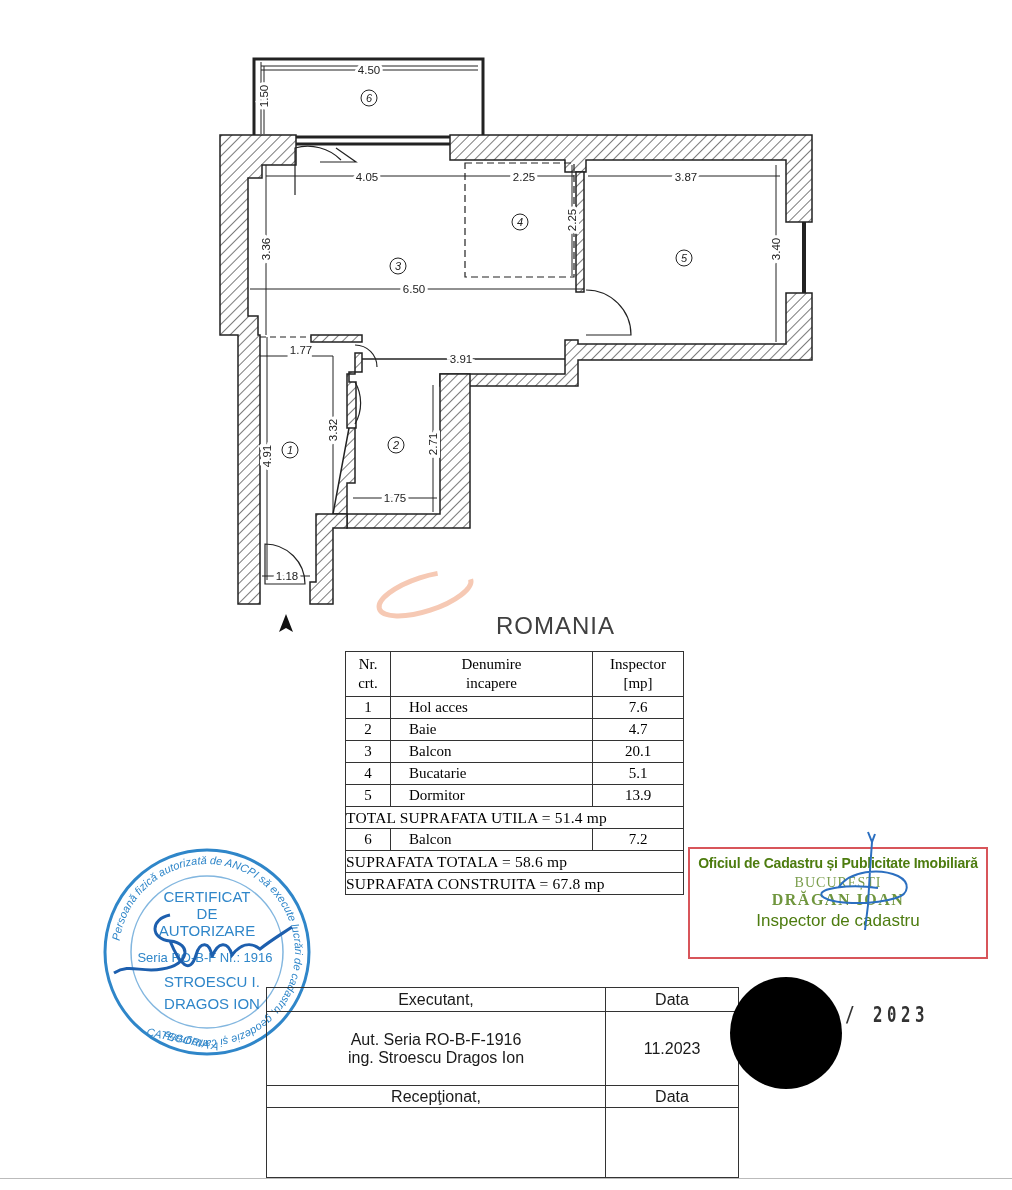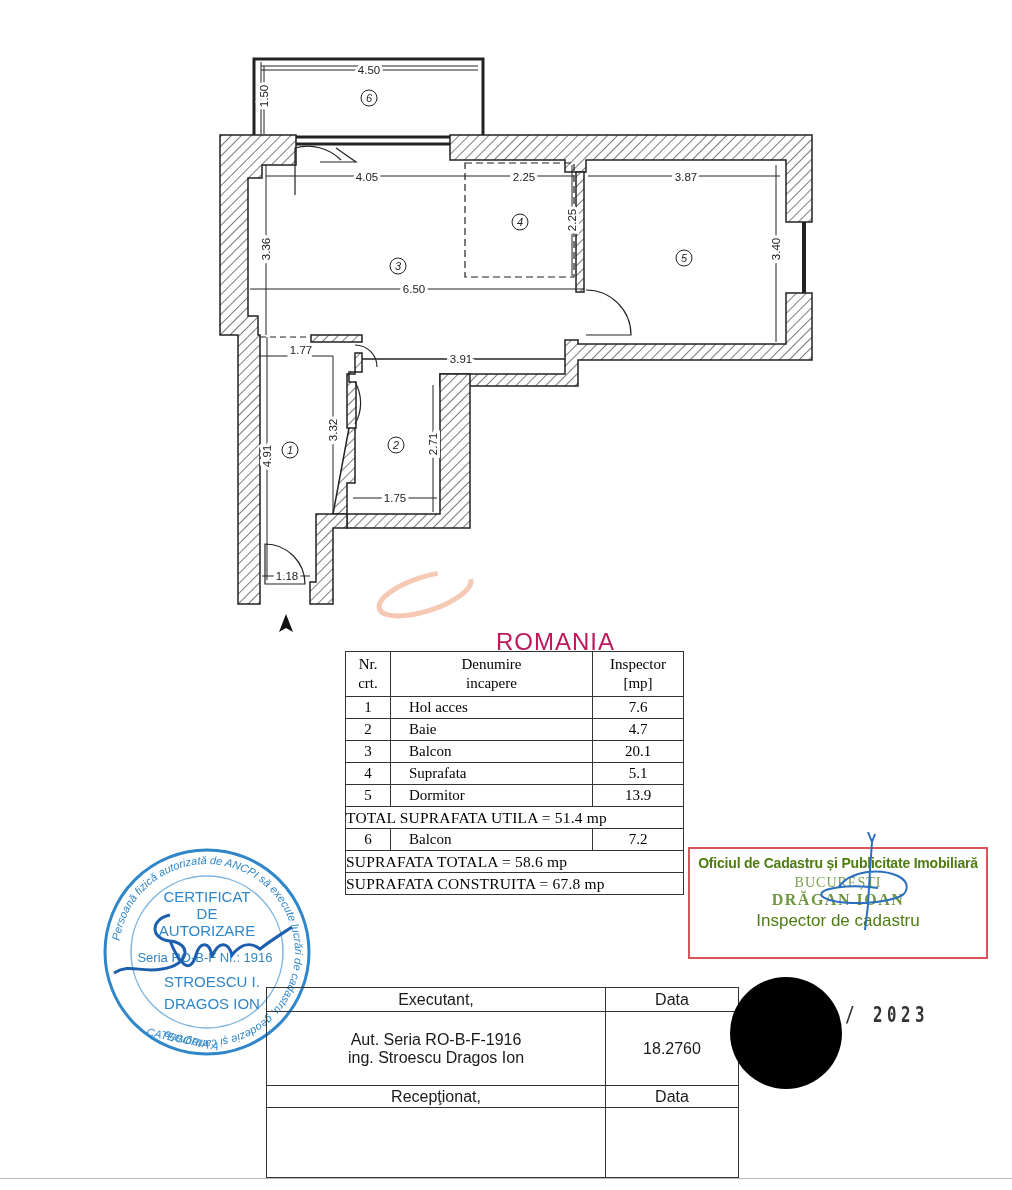--- a/index.html
+++ b/index.html
@@ -1,18 +1,18 @@
 <!DOCTYPE html>
 <html><head>
 <meta charset="utf-8">
 <style>
   html, body { margin: 0; padding: 0; background: #ffffff; }
   body { width: 1012px; height: 1190px; position: relative; overflow: hidden; font-family: "Liberation Sans", sans-serif; }
   .plan { position: absolute; left: 0; top: 0; width: 1012px; height: 640px; }
-  .watermark-text { position: absolute; left: 496px; top: 628px; font-family: "Liberation Sans", sans-serif; font-size: 24px; color: #be185d; letter-spacing: 1px; }
+  .watermark-text { position: absolute; left: 496px; top: 612px; font-family: "Liberation Sans", sans-serif; font-size: 24px; color: #404040; letter-spacing: 1px; }
   .rooms-table { position: absolute; left: 345px; top: 651px; border-collapse: collapse; font-family: "Liberation Serif", serif; font-size: 15px; color: #000000; }
   .rooms-table td, .rooms-table th { border: 1.5px solid #333; padding: 0; height: 21px; }
   .rooms-table th { font-weight: normal; height: 44px; line-height: 19px; }
   .rooms-table .c-nr { width: 44px; text-align: center; }
   .rooms-table .c-name { width: 183px; text-align: left; padding-left: 18px; }
   .rooms-table th.c-name { text-align: center; padding-left: 0; width: 201px; }
   .rooms-table .c-area { width: 90px; text-align: center; }
   .rooms-table .total { font-size: 15.5px; letter-spacing: 0.2px; }
   .ocpi-stamp { position: absolute; left: 688px; top: 847px; width: 296px; height: 108px; border: 2px solid #d8555a; color: #4d7c0f; text-align: center; font-family: "Liberation Sans", sans-serif; }
   .ocpi-stamp .l1 { margin-top: 6px; font-size: 14px; font-weight: bold; letter-spacing: -0.2px; }
@@ -171,21 +171,21 @@
     <td class="c-name">Baie</td>
     <td class="c-area">4.7</td>
   </tr>
   <tr>
     <td class="c-nr">3</td>
     <td class="c-name">Balcon</td>
     <td class="c-area">20.1</td>
   </tr>
   <tr>
     <td class="c-nr">4</td>
-    <td class="c-name">Suprafata</td>
+    <td class="c-name">Bucatarie</td>
     <td class="c-area">5.1</td>
   </tr>
   <tr>
     <td class="c-nr">5</td>
     <td class="c-name">Dormitor</td>
     <td class="c-area">13.9</td>
   </tr>
   <tr>
     <td class="total" colspan="3">TOTAL SUPRAFATA UTILA = 51.4 mp</td>
   </tr>
@@ -235,21 +235,21 @@
 </svg>
 
 <table class="exec-table">
   <tbody>
       <tr style="height:24px">
     <td class="col-a">Executant,</td>
     <td class="col-b">Data</td>
   </tr>
   <tr style="height:74px">
     <td class="col-a"><span>Aut. Seria RO-B-F-1916</span><br><span>ing. Stroescu Dragos Ion</span></td>
-    <td class="col-b">18.2760</td>
+    <td class="col-b">11.2023</td>
   </tr>
   <tr style="height:22px">
     <td class="col-a">Recepţionat,</td>
     <td class="col-b">Data</td>
   </tr>
   <tr style="height:70px">
     <td class="col-a"></td>
     <td class="col-b"></td>
   </tr>
 </tbody>

